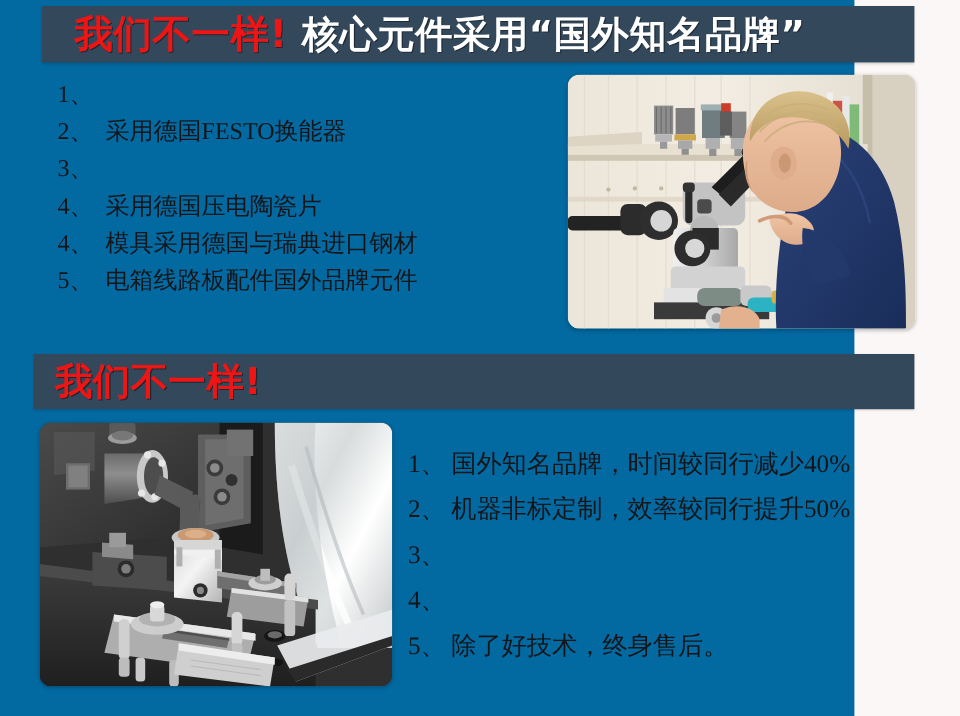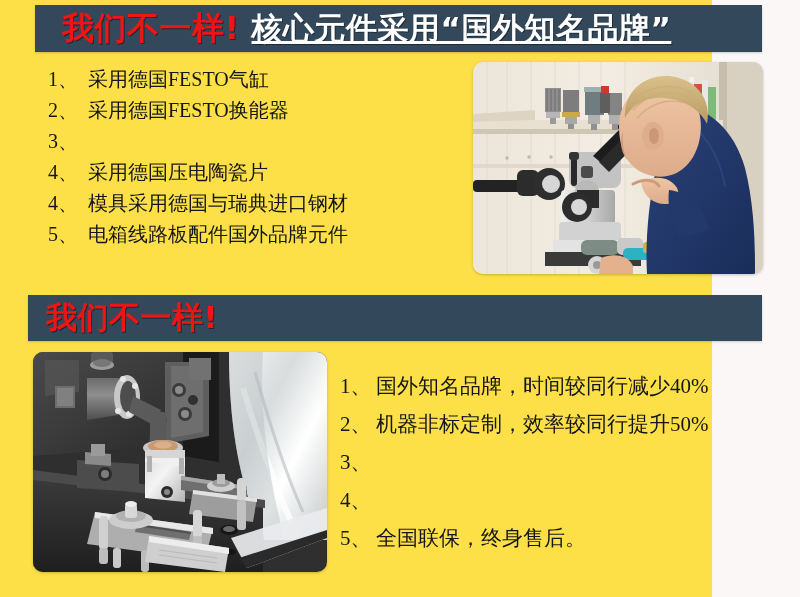--- a/index.html
+++ b/index.html
@@ -3,21 +3,21 @@
 <meta charset="utf-8">
 <style>
   html,body{margin:0;padding:0;}
   body{
     width:800px;height:597px;
     background:#fbf7f7;
     font-family:"Liberation Serif","DejaVu Serif",serif;
     overflow:hidden;
     position:relative;
   }
-  .page{position:relative;width:712px;height:597px;background:#fde047;}
+  .page{position:relative;width:712px;height:597px;background:#0369a1;}
 
   
   .banner{
     position:absolute;
     background:#33495b;
     display:flex;
     align-items:center;
     box-sizing:border-box;
     box-shadow:0 1px 2px rgba(0,0,0,.18);
   }
@@ -29,21 +29,20 @@
   }
   .b-red{
     color:#f01515;
     text-shadow:1px 1px 0 rgba(0,0,0,.45);
     letter-spacing:.5px;
   }
   .b-white{
     color:#ffffff;
     text-shadow:1px 1px 0 rgba(0,0,0,.4);
     letter-spacing:.5px;
-    text-decoration:underline;
   }
 
   #banner1{left:35px;top:5px;width:727px;height:47px;padding-left:27px;}
   #banner1 .banner-inner{font-size:31px;}
   #banner1 .b-red{font-size:32px;margin-right:12px;}
 
   #banner2{left:28px;top:295px;width:734px;height:46px;padding-left:18px;}
   #banner2 .banner-inner{font-size:30px;}
   #banner2 .b-red{font-size:31px;margin-right:9px;}
 
@@ -83,21 +82,20 @@
   <div class="banner" id="banner1">
     <div class="banner-inner">
       <span class="b-red">我们不一样!</span>
       <span class="b-white">核心元件采用“国外知名品牌”</span>
     </div>
   </div>
 
   <div class="list" id="list1">
     <div class="row">
       <span class="num">1、</span>
-      <span class="txt">采用德国FESTO气缸</span>
     </div>
     <div class="row">
       <span class="num">2、</span>
       <span class="txt">采用德国FESTO换能器</span>
     </div>
     <div class="row">
       <span class="num">3、</span>
     </div>
     <div class="row">
       <span class="num">4、</span>
@@ -439,17 +437,17 @@
       <span class="txt">机器非标定制，效率较同行提升50%</span>
     </div>
     <div class="row">
       <span class="num">3、</span>
     </div>
     <div class="row">
       <span class="num">4、</span>
     </div>
     <div class="row">
       <span class="num">5、</span>
-      <span class="txt">全国联保，终身售后。</span>
+      <span class="txt">除了好技术，终身售后。</span>
     </div>
   </div>
 
 </div>
 
 </body></html>

